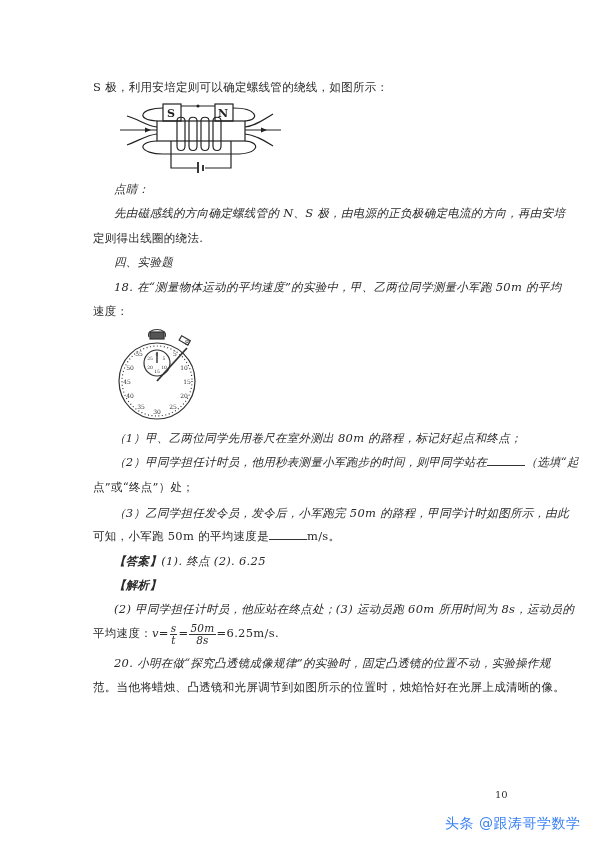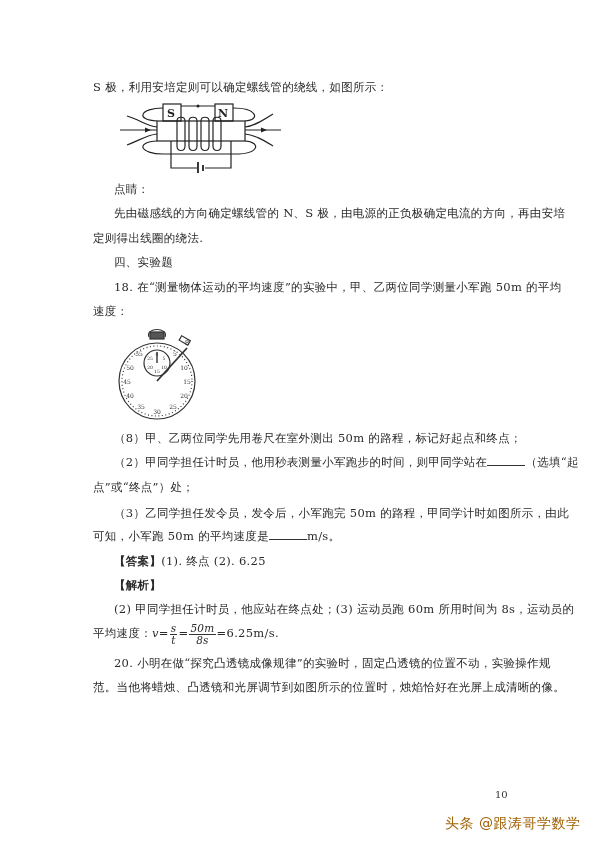--- a/index.html
+++ b/index.html
@@ -5,32 +5,32 @@
   html, body { margin: 0; padding: 0; background: #ffffff; }
   body {
     width: 600px; height: 848px; position: relative; overflow: hidden;
     font-family: "DejaVu Serif", "Liberation Serif", serif;
     color: #2a2a2a;
   }
   .line {
     position: absolute; font-size: 11.5px; line-height: 14px; white-space: nowrap;
     letter-spacing: 0.3px;
   }
-  .ind { left: 114px; }
+  .ind { left: 114px; font-style: italic; }
   .noind { left: 93px; }
   .bold { font-weight: bold; }
   .blank { display: inline-block; border-bottom: 1px solid #333; width: 38px; height: 10px; vertical-align: baseline; }
   .frac { display: inline-block; vertical-align: middle; text-align: center; margin: 0 1px; font-style: italic; }
   .frac span { display: block; line-height: 11px; font-size: 10.5px; }
   .frac .num { border-bottom: 1px solid #333; padding: 0 1px; }
   .figure { position: absolute; }
   .pagenum { position: absolute; left: 495px; top: 789px; font-size: 10px; color: #333; }
   .watermark {
     position: absolute; left: 445px; top: 815px; font-family: "DejaVu Sans", sans-serif;
-    font-size: 14px; color: #a16207; letter-spacing: 0.5px;
+    font-size: 14px; color: #3b82f6; letter-spacing: 0.5px;
   }
 </style>
 </head>
 <body>
 
 <div class="line noind" style="top:80px">S 极，利用安培定则可以确定螺线管的绕线，如图所示：</div>
 
 <div class="figure" style="left:115px; top:98px; width:170px; height:75px;">
   <svg width="170" height="75" viewBox="0 0 170 75">
     <g fill="none" stroke="#222" stroke-width="1.2">
@@ -110,21 +110,21 @@
         <text x="40" y="31">0</text>
         <text x="47" y="35">5</text>
         <text x="47" y="44">10</text>
         <text x="40" y="48">15</text>
         <text x="33" y="44">20</text>
       </g>
     </g>
   </svg>
 </div>
 
-<div class="line ind" style="top:431px">（8）甲、乙两位同学先用卷尺在室外测出 50m 的路程，标记好起点和终点；</div>
+<div class="line ind" style="top:431px">（1）甲、乙两位同学先用卷尺在室外测出 80m 的路程，标记好起点和终点；</div>
 <div class="line ind" style="top:455px">
   <span>（2）甲同学担任计时员，他用秒表测量小军跑步的时间，则甲同学站在</span><span class="blank"></span><span>（选填“起</span>
 </div>
 <div class="line noind" style="top:480px">点”或“终点”）处；</div>
 <div class="line ind" style="top:506px">（3）乙同学担任发令员，发令后，小军跑完 50m 的路程，甲同学计时如图所示，由此</div>
 <div class="line noind" style="top:529px">
   <span>可知，小军跑 50m 的平均速度是</span><span class="blank"></span><span>m/s。</span>
 </div>
 
 <div class="line ind" style="top:554px">

